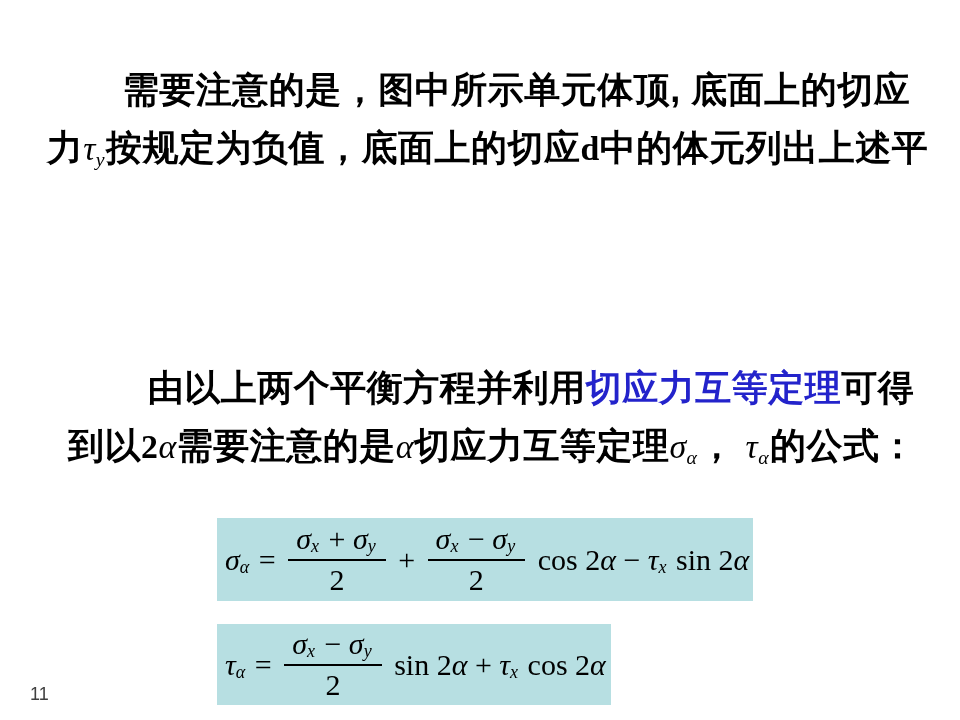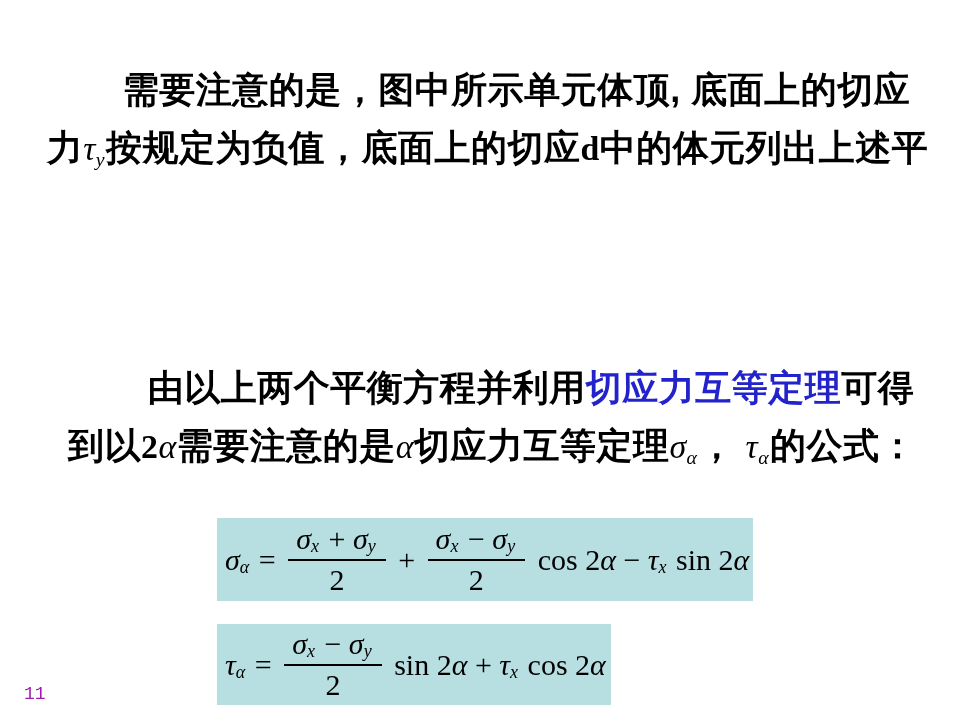--- a/index.html
+++ b/index.html
@@ -63,24 +63,24 @@
     border-bottom:2px solid #000;
     padding:0 8px 3px 8px;
   }
   .frac .den{
     display:flex;
     align-items:center;
     padding-top:2px;
   }
   .page-number{
     position:absolute;
-    left:24px;top:684px;
-    font-family:Liberation Mono, monospace;
+    left:30px;top:684px;
+    font-family:Liberation Sans, sans-serif;
     font-size:18px;
-    color:#a21caf;
+    color:#404040;
   }
 </style>
 </head>
 <body>
 
 <div class="slide">
 
   <div class="para p1">
     <div class="tline"><span class="tk-cn">需要注意的是，图中所示单元体顶, 底面上的切应</span></div>
     <div class="tline"><span class="tk-cn">力</span><span class="tk-it">τ</span><span class="tk-sub">y</span><span class="tk-cn">按规定为负值，底面上的切应</span><span class="tk-bd">d</span><span class="tk-cn">中的体元列出上述平</span></div>

